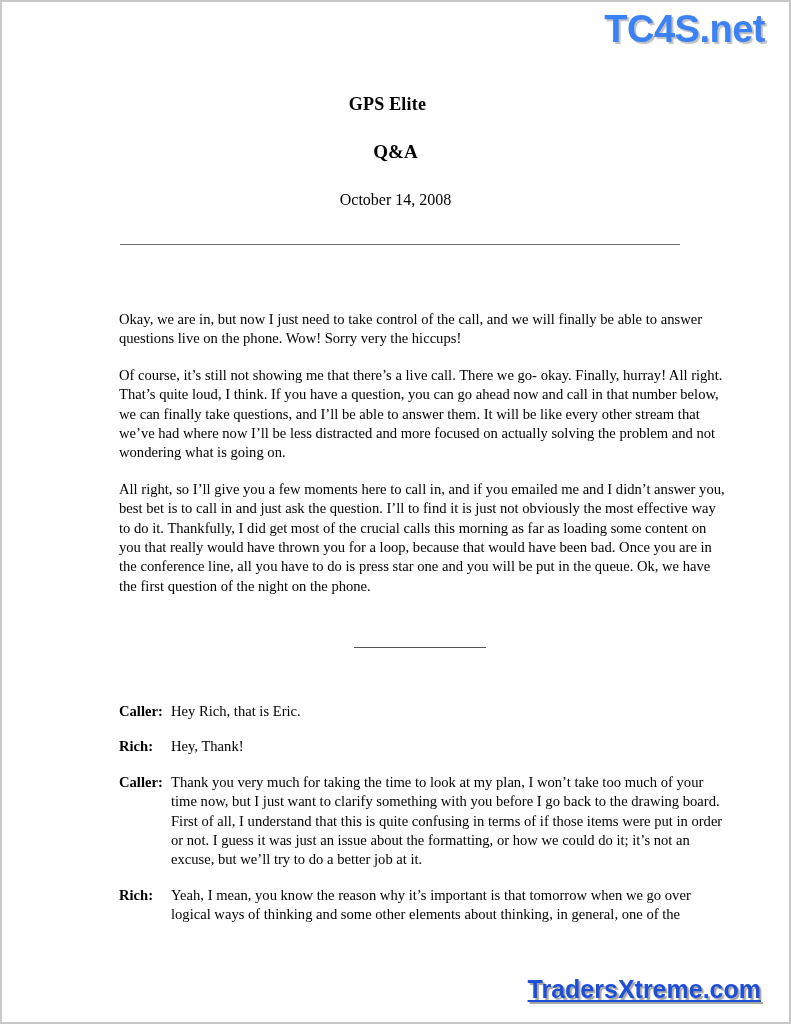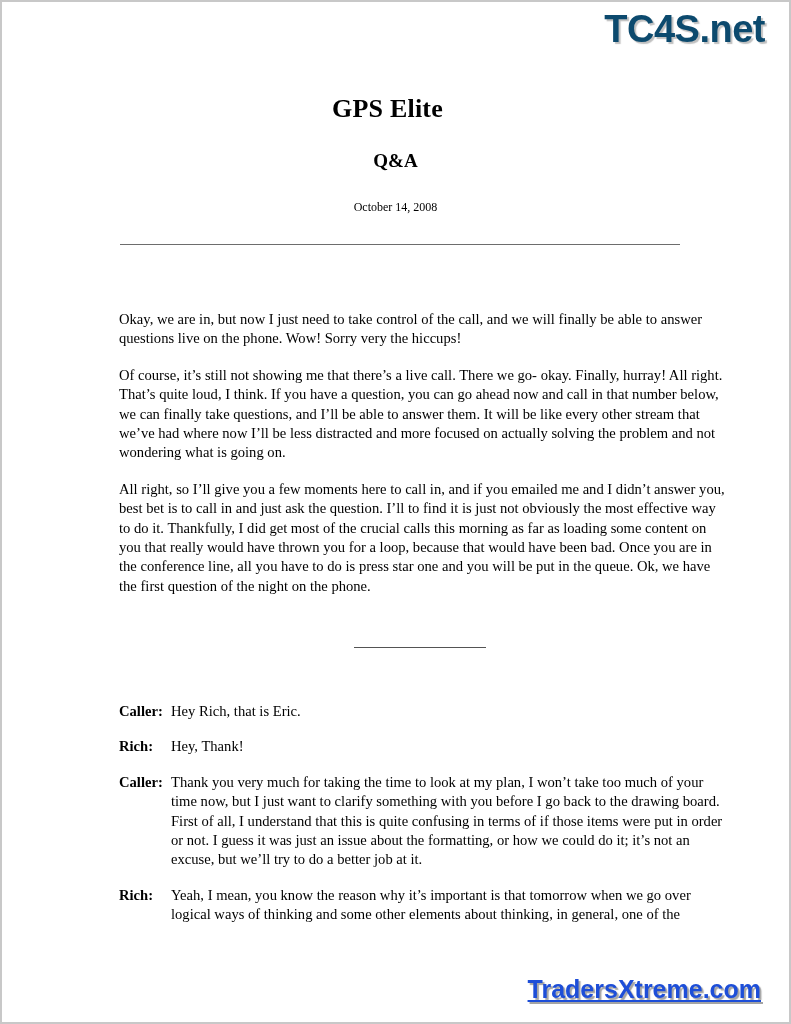--- a/index.html
+++ b/index.html
@@ -24,47 +24,47 @@
   }
 
   
   .top-watermark {
     position: absolute;
     top: 6px;
     right: 24px;
     font-family: "Liberation Sans", sans-serif;
     font-weight: bold;
     font-size: 38px;
-    color: #0c4a6e;
+    color: #3b82f6;
     letter-spacing: -0.5px;
     text-shadow: 2px 2px 1px rgba(140,140,140,0.55);
   }
 
   
   .doc-header {
     position: absolute;
     top: 92px;
     left: 0;
     right: 0;
     text-align: center;
   }
   .doc-title {
-    font-size: 26px;
+    font-size: 18px;
     font-weight: bold;
     margin: 0 16px 26px 0;
     letter-spacing: 0.2px;
     font-family: Liberation Serif, serif;
   }
   .doc-subtitle {
     font-size: 19px;
     font-weight: bold;
     margin: 0 0 28px 0;
   }
   .doc-date {
-    font-size: 12px;
+    font-size: 16px;
     margin: 0;
   }
 
   .header-rule {
     position: absolute;
     top: 242px;
     left: 118px;
     width: 560px;
     height: 1px;
     background: #6d6d6d;

